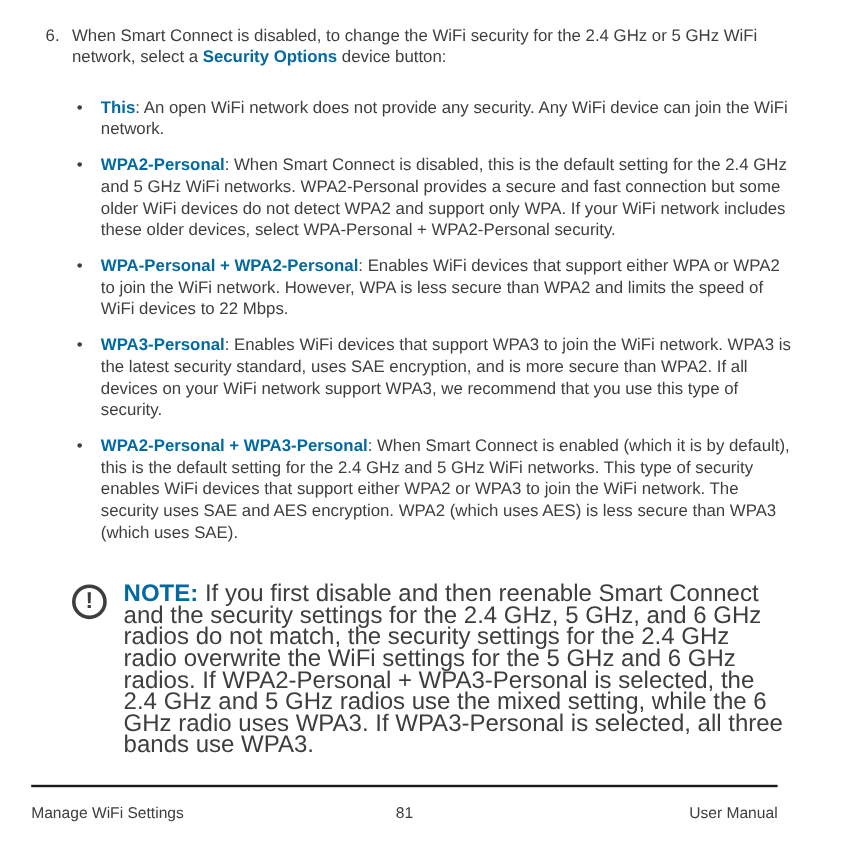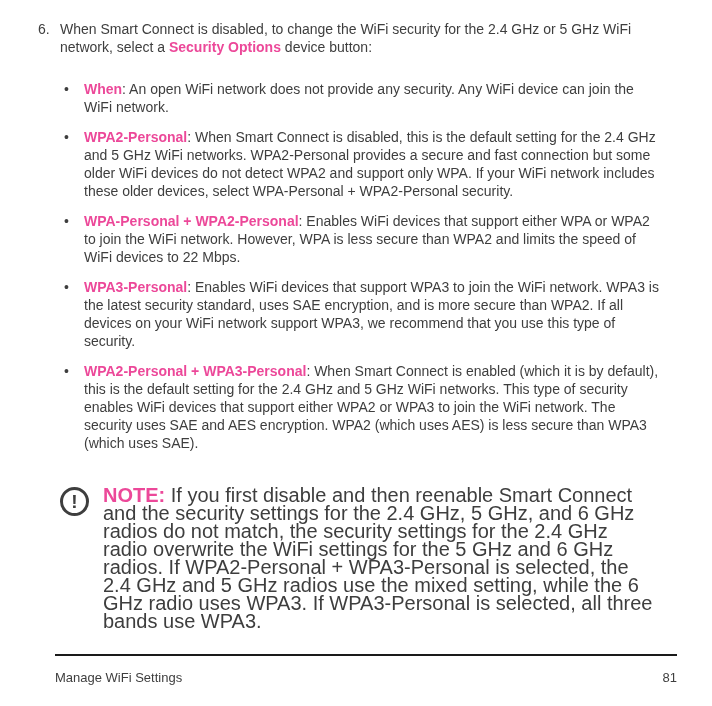--- a/index.html
+++ b/index.html
@@ -32,21 +32,21 @@
     width: 604px;
   }
   .intro {
     margin: 0 0 24px 0;
     width: 584px;
     font-size: 14px;
     line-height: 18px;
   }
   .intro b, .bullet-text b, .note-text b {
     font-weight: 700;
-    color: #ec4899;
+    color: #0369a1;
   }
   ul.bullets {
     list-style: none;
     margin: 0;
     padding: 0;
   }
   li.bullet {
     display: flex;
     width: 602px;
     margin-bottom: 12px;
@@ -84,21 +84,21 @@
     color: #3e3e3e;
   }
   .note-text {
     margin: 0;
     width: 550px;
     font-size: 20px;
     line-height: 18px;
   }
   .footer {
     position: absolute;
-    left: 55px;
+    left: 26px;
     top: 654px;
     width: 622px;
   }
   .footer-rule {
     border: none;
     border-top: 2px solid #1a1a1a;
     margin: 0 0 14px 0;
   }
   .footer-row {
     display: flex;
@@ -115,21 +115,21 @@
 <div class="content">
   <div class="numbered-item">
     <div class="item-number">6.</div>
     <div class="item-body">
 
       <p class="intro"><span>When Smart Connect is disabled, to change the WiFi security for the 2.4 GHz or 5 GHz WiFi network, select a </span><b>Security Options</b><span> device button:</span></p>
 
       <ul class="bullets">
         <li class="bullet">
           <span class="bullet-dot">•</span>
-          <span class="bullet-text"><b>When</b><span>: An open WiFi network does not provide any security. Any WiFi device can join the WiFi network.</span></span>
+          <span class="bullet-text"><b>This</b><span>: An open WiFi network does not provide any security. Any WiFi device can join the WiFi network.</span></span>
         </li>
         <li class="bullet">
           <span class="bullet-dot">•</span>
           <span class="bullet-text"><b>WPA2-Personal</b><span>: When Smart Connect is disabled, this is the default setting for the 2.4 GHz and 5 GHz WiFi networks. WPA2-Personal provides a secure and fast connection but some older WiFi devices do not detect WPA2 and support only WPA. If your WiFi network includes these older devices, select WPA-Personal + WPA2-Personal security.</span></span>
         </li>
         <li class="bullet">
           <span class="bullet-dot">•</span>
           <span class="bullet-text"><b>WPA-Personal + WPA2-Personal</b><span>: Enables WiFi devices that support either WPA or WPA2 to join the WiFi network. However, WPA is less secure than WPA2 and limits the speed of WiFi devices to 22 Mbps.</span></span>
         </li>
         <li class="bullet">
@@ -149,14 +149,15 @@
 
     </div>
   </div>
 </div>
 
 <div class="footer">
   <hr class="footer-rule">
   <div class="footer-row">
     <span class="footer-left">Manage WiFi Settings</span>
     <span class="footer-center">81</span>
+    <span class="footer-right">User Manual</span>
   </div>
 </div>
 
 </body></html>

